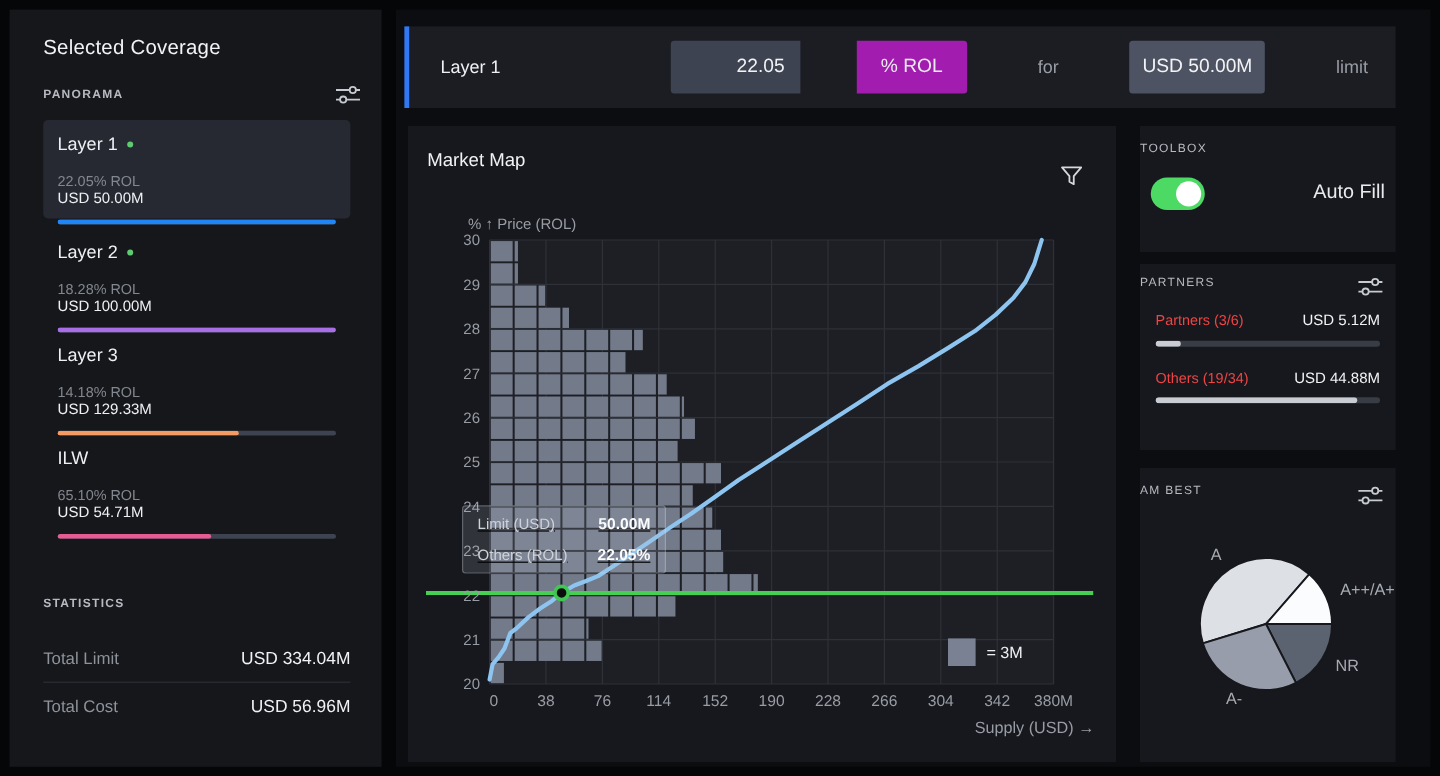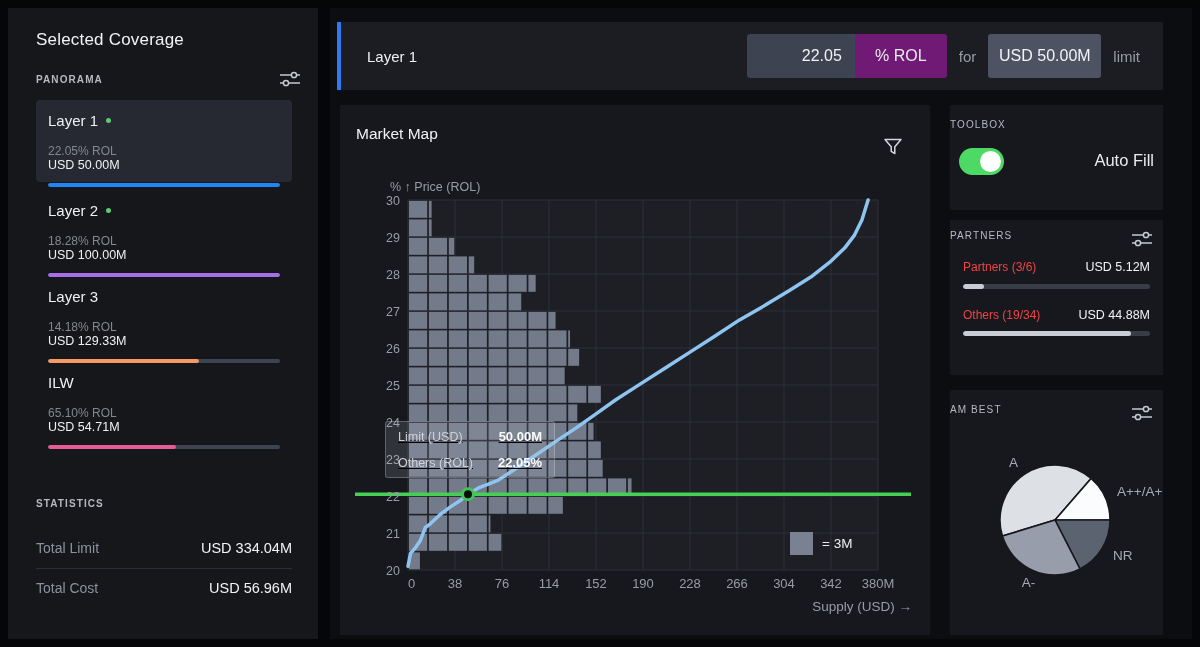--- a/index.html
+++ b/index.html
@@ -28,24 +28,24 @@
   .total-label { font-size:14px; color:#8e929b; }
   .total-value { font-size:14.5px; color:#f0f2f4; font-weight:500; }
   .total-divider { position:absolute; left:28px; right:26px; top:560px; height:1px; background:#2b2e35; }
 
   
   .main { position:absolute; left:330px; top:8px; width:862px; height:631px; background:#0c0d10; }
 
   .topbar { position:absolute; left:7px; top:14px; width:826px; height:68px; background:#1b1d23; }
   .topbar-accent { position:absolute; left:0; top:0; width:4px; height:68px; background:#3178f6; }
   .topbar-layer { position:absolute; left:30px; top:0; height:68px; display:flex; align-items:center; font-size:15px; color:#eef0f3; font-weight:500; }
-  .topbar-controls { position:absolute; right:11px; top:0; height:68px; display:flex; align-items:center; }
+  .topbar-controls { position:absolute; right:11px; top:0; height:68px; display:flex; align-items:center;gap:47px; }
   .num-box { width:108px; height:44px; background:#3d4350; border-radius:3px 0 0 3px; color:#f0f2f4;
              font-size:16px; text-align:right; padding-right:13px; line-height:44px; }
-  .unit-box { width:92px; height:44px; background:#701a75; border-radius:0 3px 3px 0; color:#e9ebef;
+  .unit-box { width:92px; height:44px; background:#a21caf; border-radius:0 3px 3px 0; color:#e9ebef;
               font-size:16px; text-align:center; line-height:44px; }
   .for-word, .limit-word { font-size:15px; color:#989ca4; margin:0 12px; }
   .usd-box { width:113px; height:44px; background:#4d5362; border-radius:3px; color:#f2f3f5;
              font-size:16px; text-align:center; line-height:44px; }
 
   .card { position:absolute; background:#17181d; }
   .market-card { left:10px; top:97px; width:590px; height:530px; }
   .card-title { position:absolute; left:16px; top:20px; font-size:15.5px; color:#f0f2f4; font-weight:500; }
   .funnel-btn { position:absolute; right:26px; top:30px; width:22px; height:22px; cursor:pointer; }
   #market-svg { position:absolute; left:0; top:0; width:590px; height:530px; }

